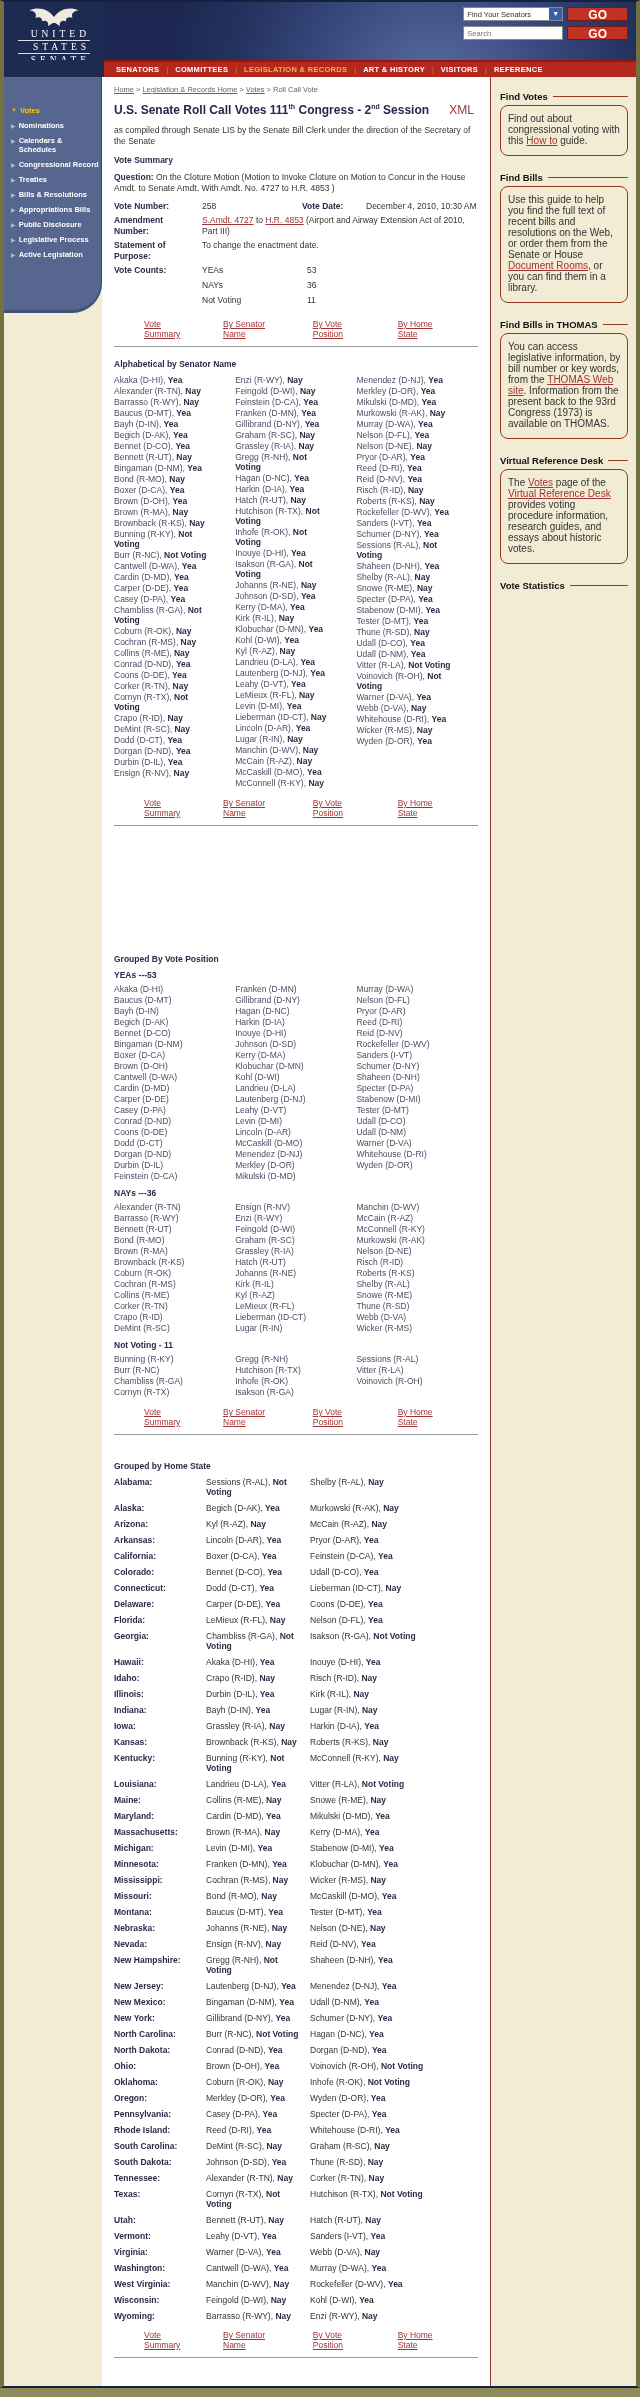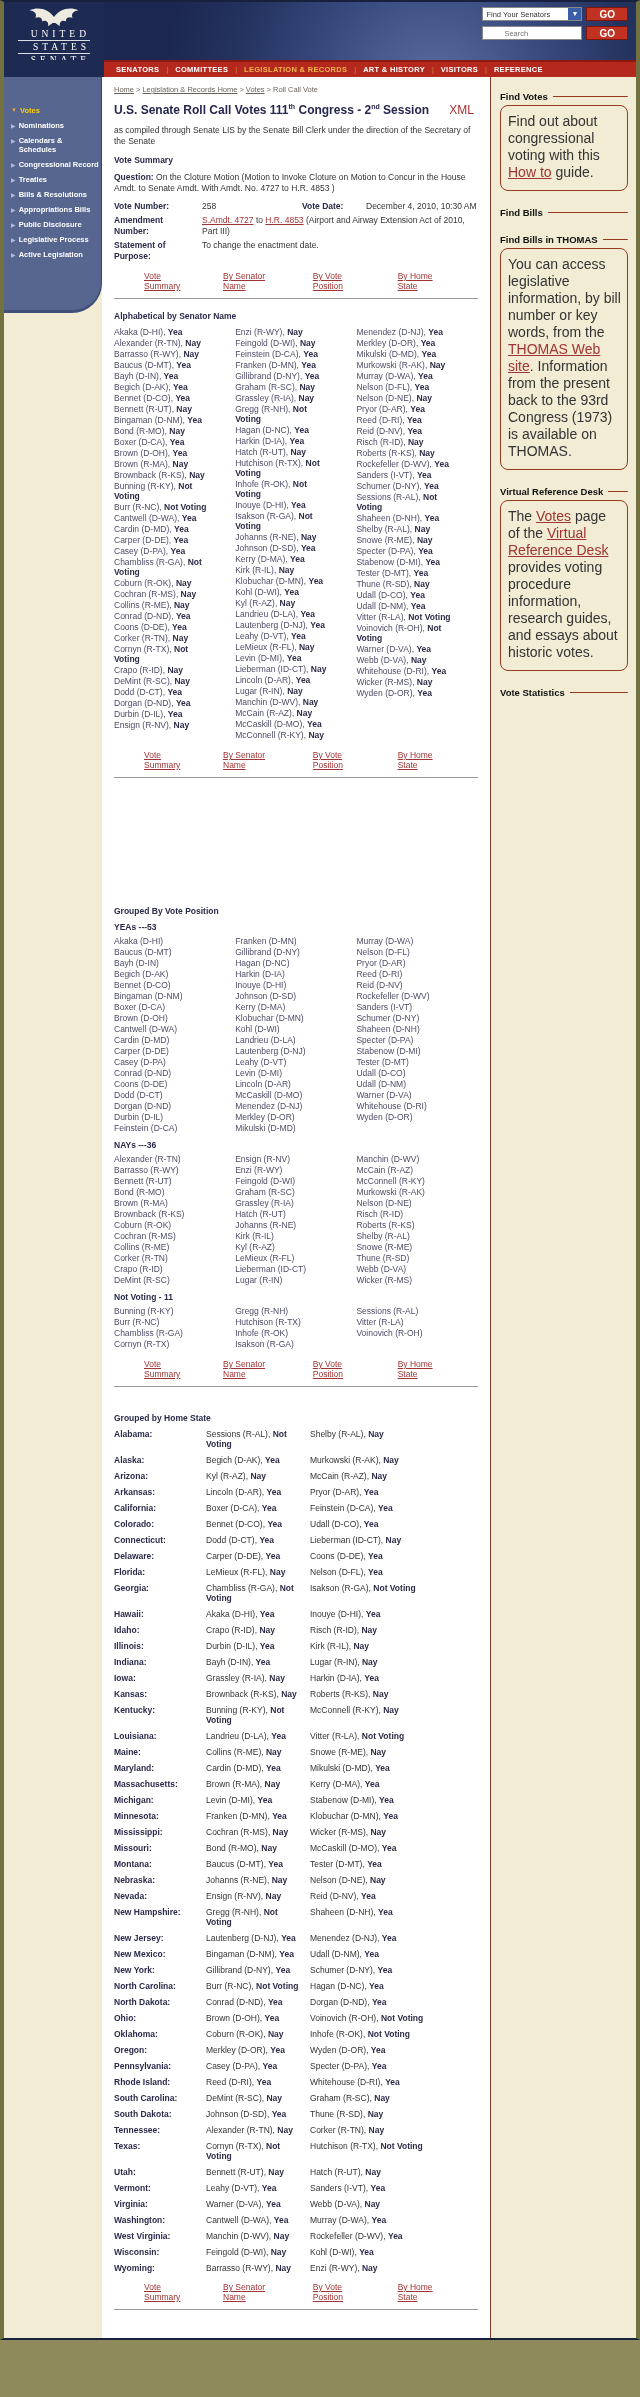--- a/index.html
+++ b/index.html
@@ -12,22 +12,22 @@
   .logo { width:100px; background:#1d2a52; color:#fff; text-align:right; padding-top:4px; }
   .logo .eagle { margin:0 auto; display:block; }
   .logo .lw { display:block; width:72px; margin:0 auto; font-family:"Liberation Serif", serif; font-size:9.5px; letter-spacing:4px; border-bottom:1px solid rgba(255,255,255,.85); padding-bottom:1px; margin-top:1px; }
   .hdr-right { flex:1; position:relative; background:
       radial-gradient(circle at 62% 150%, #5a6da0 0%, #38497e 34%, #24335f 58%, #1b2750 80%);
   }
   .hdr-forms { position:absolute; top:5px; right:8px; }
   .hrow { display:flex; align-items:center; margin-bottom:5px; }
   .selbox { width:100px; height:14px; background:#fff; border:1px solid #888; font-size:7.5px; color:#333; display:flex; align-items:center; justify-content:space-between; padding-left:3px; }
   .selarrow { background:#3A5FA8; color:#fff; width:13px; height:12px; font-size:7px; text-align:center; line-height:12px; }
-  .searchbox { width:100px; height:14px; background:#fff; border:1px solid #888; font-size:7.5px; color:#555; padding-left:21px; font-family:"Liberation Sans",sans-serif; }
-  .gobtn { background:#C23222; color:#fff; font-size:10px; font-weight:bold; height:14px; line-height:14px; padding:0 12px; margin-left:4px; border:1px solid #7e140c; cursor:pointer; }
+  .searchbox { width:100px; height:14px; background:#fff; border:1px solid #888; font-size:7.5px; color:#555; padding-left:3px; font-family:"Liberation Sans",sans-serif; }
+  .gobtn { background:#C23222; color:#fff; font-size:12px; font-weight:bold; height:14px; line-height:14px; padding:0 20px; margin-left:4px; border:1px solid #7e140c; cursor:pointer; }
 
   
   .navrow { display:flex; }
   .nav-spacer { width:100px; background:#1d2a52; }
   .rednav { flex:1; background:#B5281D; border-top:2px solid #8f1910; height:17px; display:flex; align-items:center; padding-left:12px; }
   .rednav .navitem { color:#fff; font-size:7.5px; font-weight:bold; letter-spacing:.3px; cursor:pointer; }
   .rednav .navitem.active { color:#F2B64E; }
   .rednav .sep { color:#D9863F; font-size:7px; margin:0 7px; }
 
   
@@ -80,21 +80,21 @@
   .strow { display:flex; margin-bottom:6px; }
   .stname { width:92px; flex:0 0 92px; font-weight:bold; color:#2a2a4a; font-size:8.5px; line-height:10px; }
   .stcell { width:104px; flex:0 0 104px; padding-right:10px; }
   .stcell2 { flex:1; padding-right:40px; }
 
   
   .boxwrap { margin-bottom:16px; }
   .boxtitle { font-size:9.5px; font-weight:bold; color:#111; display:flex; align-items:center; margin-bottom:3px; }
   .boxtitle:after { content:""; flex:1; border-top:1px solid #963B22; margin-left:5px; border-top-right-radius:6px; }
   .box { border:1px solid #963B22; border-radius:8px; padding:7px 6px 9px 7px; }
-  .boxtext { font-size:14px; line-height:17px; color:#333; }
+  .boxtext { font-size:10px; line-height:11px; color:#333; }
 </style>
 </head>
 <body>
 
 <div class="page">
 
   <div class="topbar">
     <div class="logo">
       <svg class="eagle" width="64" height="22" viewBox="0 0 64 26">
         <path d="M32 13 C26 4 14 0 3 5 c7 1 9 5 7 9 c5 -2 8 0 8 4 c5 -2 8 1 7 6 l7 -5 7 5 c-1 -5 2 -8 7 -6 c0 -4 3 -6 8 -4 c-2 -4 0 -8 7 -9 C50 0 38 4 32 13 Z" fill="#EDEADF"></path>
@@ -203,20 +203,37 @@
         <div class="sr-label2">Vote Date:</div>
         <div class="sr-val2">December 4, 2010, 10:30 AM</div>
       </div>
       <div class="sumrow">
         <div class="sr-label">Amendment Number:</div>
         <div class="sr-wide"><span class="rlink">S.Amdt. 4727</span><span> to </span><span class="rlink">H.R. 4853</span><span> (Airport and Airway Extension Act of 2010, Part III)</span></div>
       </div>
       <div class="sumrow">
         <div class="sr-label">Statement of Purpose:</div>
         <div class="sr-wide">To change the enactment date.</div>
+      </div>
+      <div class="sumrow">
+        <div class="sr-label">Vote Counts:</div>
+        <div class="sr-wide">
+            <div class="cntrow">
+              <span class="cntk">YEAs</span>
+              <span class="cntv">53</span>
+            </div>
+            <div class="cntrow">
+              <span class="cntk">NAYs</span>
+              <span class="cntv">36</span>
+            </div>
+            <div class="cntrow">
+              <span class="cntk">Not Voting</span>
+              <span class="cntv">11</span>
+            </div>
+          </div>
       </div>
 
       <div class="linksrow">
           <span class="vlink">Vote Summary</span>
           <span class="vlink">By Senator Name</span>
           <span class="vlink">By Vote Position</span>
           <span class="vlink">By Home State</span>
         </div>
       <hr class="divider">
 
@@ -744,20 +761,23 @@
 
     <div class="rightcol">
         <div class="boxwrap">
           <div class="boxtitle">Find Votes</div>
           <div class="box">
             <div class="boxtext"><span>Find out about congressional voting with this </span><span class="rlink">How to</span><span> guide.</span></div>
           </div>
         </div>
         <div class="boxwrap">
           <div class="boxtitle">Find Bills</div>
+          <div class="box">
+            <div class="boxtext"><span>Use this guide to help you find the full text of recent bills and resolutions on the Web, or order them from the Senate or House </span><span class="rlink">Document Rooms</span><span>, or you can find them in a library.</span></div>
+          </div>
         </div>
         <div class="boxwrap">
           <div class="boxtitle">Find Bills in THOMAS</div>
           <div class="box">
             <div class="boxtext"><span>You can access legislative information, by bill number or key words, from the </span><span class="rlink">THOMAS Web site</span><span>.  Information from the present back to the 93rd Congress (1973) is available on THOMAS.</span></div>
           </div>
         </div>
         <div class="boxwrap">
           <div class="boxtitle">Virtual Reference Desk</div>
           <div class="box">

